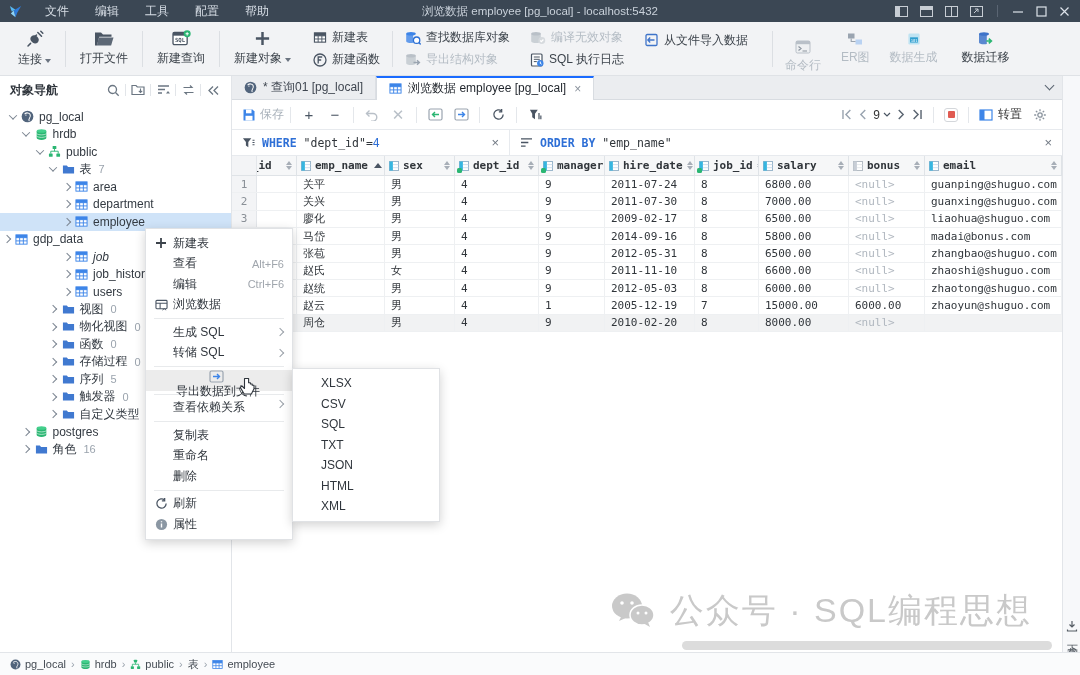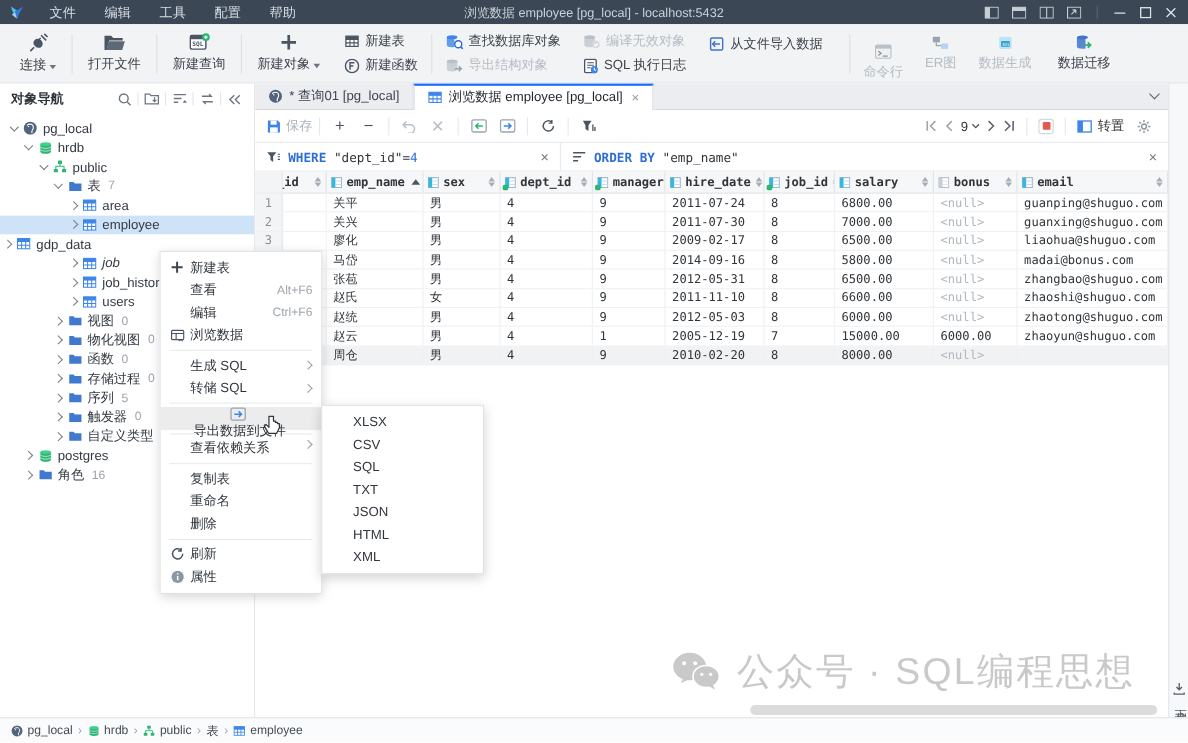--- a/index.html
+++ b/index.html
@@ -434,20 +434,31 @@
         <span class="exp closed"></span>
         <span class="ic">
           <svg width="13" height="13" viewBox="0 0 14 14">
             <rect x="1" y="2" width="12" height="10" fill="#fff" stroke="#3d85e8" stroke-width="1"></rect>
             <path d="M1 5h12M1 8.5h12M5 5v7M9 5v7" stroke="#3d85e8" stroke-width="1"></path>
             <rect x="1" y="2" width="12" height="3" fill="#3d85e8"></rect>
           </svg>
         </span>
         <span class="tlabel">area</span>
       </div>
+      <div class="trow" style="padding-left: 60px;">
+        <span class="exp closed"></span>
+        <span class="ic">
+          <svg width="13" height="13" viewBox="0 0 14 14">
+            <rect x="1" y="2" width="12" height="10" fill="#fff" stroke="#3d85e8" stroke-width="1"></rect>
+            <path d="M1 5h12M1 8.5h12M5 5v7M9 5v7" stroke="#3d85e8" stroke-width="1"></path>
+            <rect x="1" y="2" width="12" height="3" fill="#3d85e8"></rect>
+          </svg>
+        </span>
+        <span class="tlabel">department</span>
+      </div>
       <div class="trow sel" style="padding-left: 60px;">
         <span class="exp closed"></span>
         <span class="ic">
           <svg width="13" height="13" viewBox="0 0 14 14">
             <rect x="1" y="2" width="12" height="10" fill="#fff" stroke="#3d85e8" stroke-width="1"></rect>
             <path d="M1 5h12M1 8.5h12M5 5v7M9 5v7" stroke="#3d85e8" stroke-width="1"></path>
             <rect x="1" y="2" width="12" height="3" fill="#3d85e8"></rect>
           </svg>
         </span>
         <span class="tlabel">employee</span>

